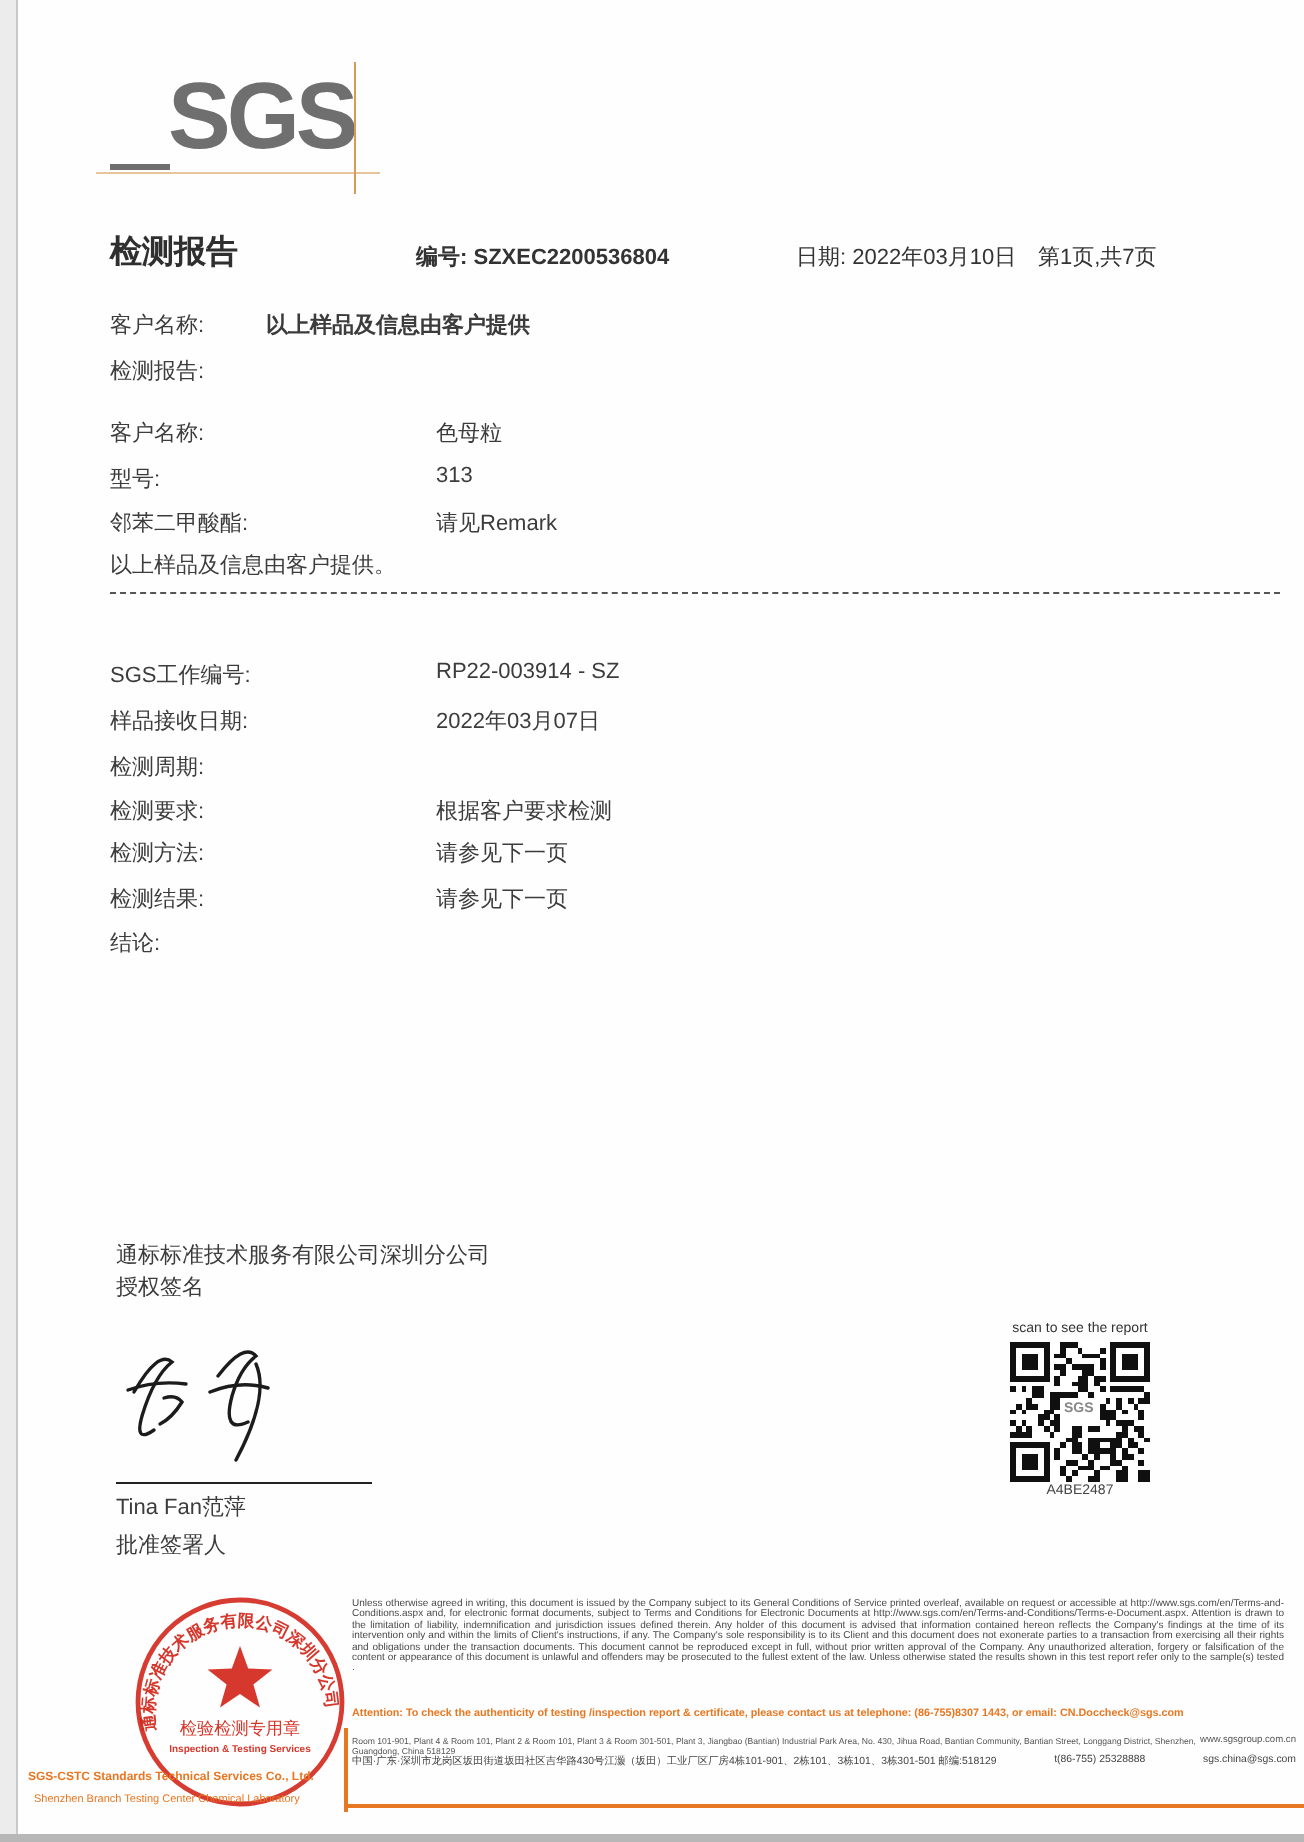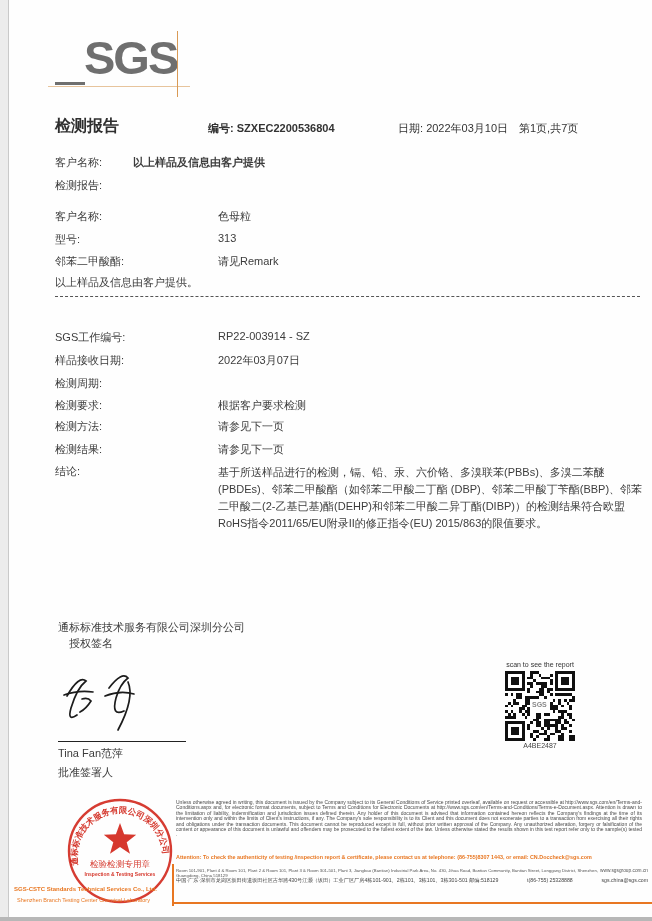--- a/index.html
+++ b/index.html
@@ -26,21 +26,21 @@
   .lbl{position:absolute;left:55px;font-size:11px;color:#3c3c3c;}
   .val{position:absolute;font-size:11px;color:#3c3c3c;}
   .v1{left:133px;}
   .v2{left:218px;}
   .dash-sep{position:absolute;left:55px;top:296px;width:585px;border-top:1px dashed #555;}
 
   .para{position:absolute;left:218px;top:464px;width:430px;font-size:11px;line-height:17px;color:#3c3c3c;}
 
   
   .sig-company{position:absolute;left:58px;top:620px;font-size:11px;}
-  .sig-auth{position:absolute;left:58px;top:636px;font-size:11px;margin-left:11px;}
+  .sig-auth{position:absolute;left:58px;top:636px;font-size:11px;}
   .sig-svg{position:absolute;left:60px;top:668px;}
   .sig-line{position:absolute;left:58px;top:741px;width:128px;height:1px;background:#222;}
   .sig-name{position:absolute;left:58px;top:746px;font-size:11px;}
   .sig-role{position:absolute;left:58px;top:765px;font-size:11px;}
 
   
   .qr-caption{position:absolute;left:493px;top:661px;width:94px;text-align:center;font-size:7px;color:#333;}
   .qr-box{position:absolute;left:505px;top:671px;width:70px;height:70px;background:#fff;}
   .qr-box i{position:absolute;background:#101010;display:block;}
   .qr-box b{position:absolute;left:27px;top:30px;font-size:7px;color:#888;font-weight:bold;letter-spacing:0;}
@@ -104,21 +104,20 @@
   <div class="lbl" style="top:353px">样品接收日期:</div>
   <div class="val v2" style="top:353px">2022年03月07日</div>
   <div class="lbl" style="top:376px">检测周期:</div>
   <div class="lbl" style="top:398px">检测要求:</div>
   <div class="val v2" style="top:398px">根据客户要求检测</div>
   <div class="lbl" style="top:419px">检测方法:</div>
   <div class="val v2" style="top:419px">请参见下一页</div>
   <div class="lbl" style="top:442px">检测结果:</div>
   <div class="val v2" style="top:442px">请参见下一页</div>
   <div class="lbl" style="top:464px">结论:</div>
-  <div class="para">基于所送样品进行的检测，镉、铅、汞、六价铬、多溴联苯(PBBs)、多溴二苯醚(PBDEs)、邻苯二甲酸酯（如邻苯二甲酸二丁酯 (DBP)、邻苯二甲酸丁苄酯(BBP)、邻苯二甲酸二(2-乙基已基)酯(DEHP)和邻苯二甲酸二异丁酯(DIBP)）的检测结果符合欧盟RoHS指令2011/65/EU附录II的修正指令(EU) 2015/863的限值要求。</div>
 
   <div class="sig-company">通标标准技术服务有限公司深圳分公司</div>
   <div class="sig-auth">授权签名</div>
   <svg class="sig-svg" width="112" height="72" viewBox="0 0 112 72">
     <g fill="none" stroke="#1c1c1c" stroke-width="1.7" stroke-linecap="round">
       <path d="M7 28 Q19 7 26 13 Q17 20 11 40 Q7 54 17 47"></path>
       <path d="M4 27 Q18 22 33 24"></path>
       <path d="M22 31 Q28 29 31 33 Q26 41 20 44"></path>
       <path d="M49 20 Q62 3 68 10 Q60 16 56 30 Q51 49 64 43"></path>
       <path d="M45 28 Q60 22 74 26"></path>

